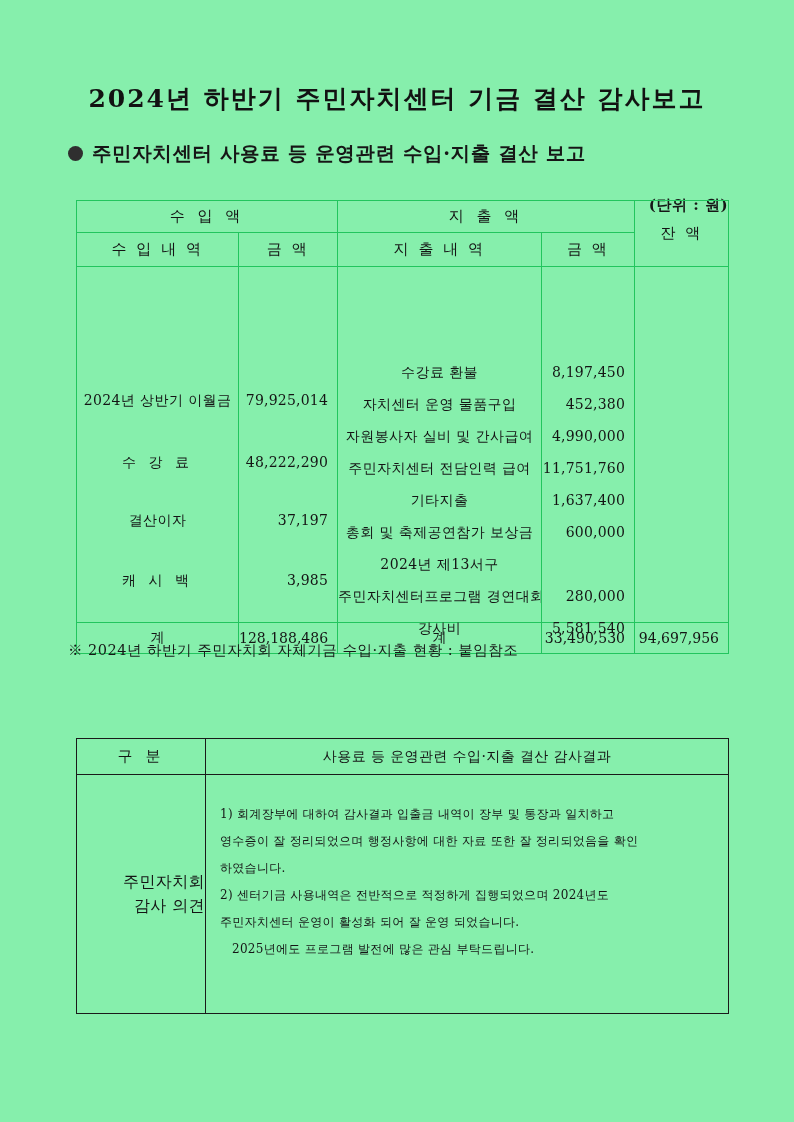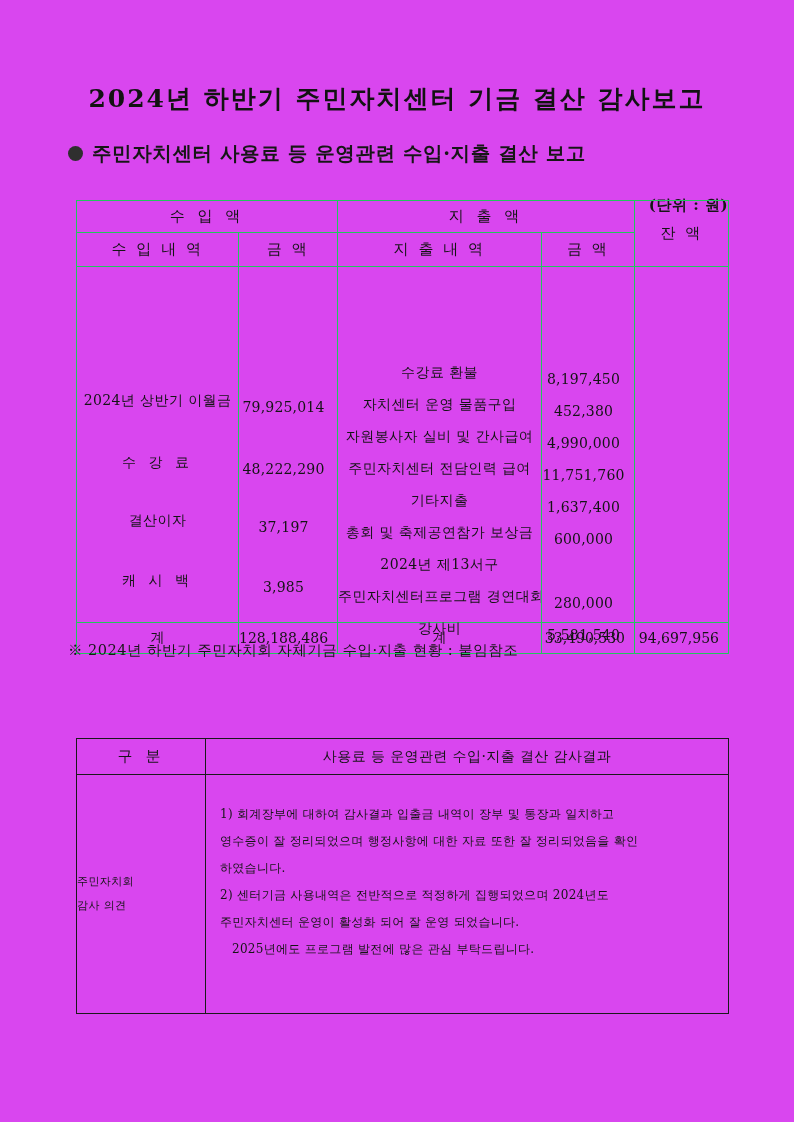--- a/index.html
+++ b/index.html
@@ -12,21 +12,21 @@
     height: 1122px;
     position: relative;
     font-family: "DejaVu Serif", "Liberation Serif", serif;
     color: #121212;
     overflow: hidden;
   }
 
   .page {
     position: absolute;
     inset: 0;
-    background: #d946ef;
+    background: #86efac;
   }
 
   
   #doc-title {
     position: absolute;
     left: 0;
     top: 82px;
     width: 794px;
     text-align: center;
     font-size: 25px;
@@ -115,21 +115,21 @@
     position: absolute;
     left: 0;
     right: 0;
     height: 19px;
     line-height: 19px;
     white-space: nowrap;
     overflow: hidden;
   }
   .desc { text-align: center; letter-spacing: 0.4px; }
   .desc.spaced { letter-spacing: 4px; }
-  .amt  { text-align: center; padding-right: 9px; letter-spacing: 0.2px; margin-top: 7px; }
+  .amt  { text-align: right; padding-right: 9px; letter-spacing: 0.2px; }
 
   
   .inc-0 { top: 124px; }
   .inc-1 { top: 186px; }
   .inc-2 { top: 244px; }
   .inc-3 { top: 304px; }
 
   
   .exp-0 { top: 96px; }
   .exp-1 { top: 128px; }
@@ -196,23 +196,23 @@
     font-size: 15px;
     letter-spacing: 4px;
   }
   #audit-table .a-hdr-right {
     height: 35px;
     text-align: center;
     font-size: 14px;
     letter-spacing: 0.4px;
   }
   #audit-table .a-label {
-    text-align: left;
+    text-align: right;
     vertical-align: middle;
-    font-size: 11px;
+    font-size: 16px;
     letter-spacing: 0.4px;
     line-height: 24px;
     height: 202px;
     margin-top: 36px;
   }
   #audit-table .a-body {
     vertical-align: top;
     padding: 26px 14px 10px 14px;
     height: 202px;
   }

